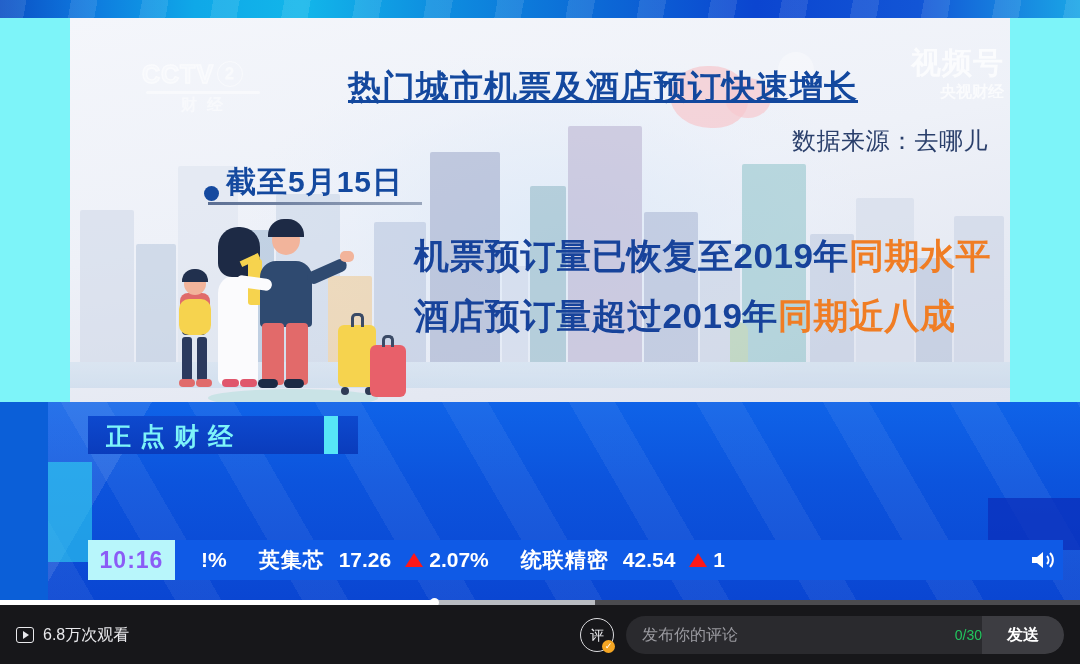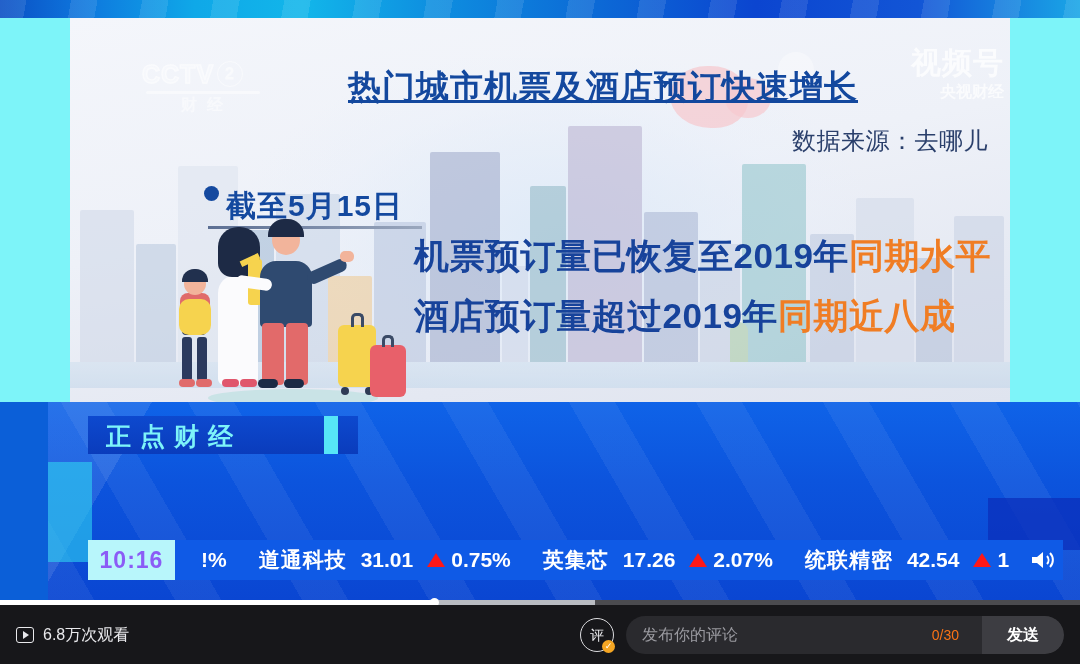--- a/index.html
+++ b/index.html
@@ -112,21 +112,21 @@
 
   
   #date-line { position:absolute; left: 134px; top: 146px; }
   #date-line .dot {
     position:absolute; left:0; top:22px; width:15px; height:15px;
     border-radius:50%; background:#14499f;
   }
   #date-line .txt {
     margin-left:22px;
     font: bold 30px/36px "Liberation Sans", sans-serif;
-    color:#14499f; letter-spacing:1px;margin-top:24px;
+    color:#14499f; letter-spacing:1px;
   }
   #date-line .rule {
     margin-left:4px; width:214px; height:3px; margin-top:2px;
     background: linear-gradient(90deg,#5c6f93,#9aa7bd);
   }
 
   
   .stmt { position:absolute; left: 344px; font: bold 35px/44px "Liberation Sans", sans-serif;
           color:#17439b; letter-spacing:.5px; white-space:nowrap; }
   #stmt1 { top: 216px; }
@@ -239,21 +239,21 @@
   }
   #comment-field{
     display:flex; align-items:center; width:438px; height:38px;
     background:#2a2a2e; border-radius:19px; overflow:hidden;
   }
   #comment-input{
     flex:1; background:transparent;border:none;outline:none; padding:0 16px;
     color:#d6d6da; font:16px/38px "Liberation Sans", sans-serif;
   }
   #comment-input::placeholder{color:#9a9aa0;}
-  #char-count{ color:#f97316; font:14px/38px "Liberation Sans", sans-serif; padding-right:23px; }
+  #char-count{ color:#22c55e; font:14px/38px "Liberation Sans", sans-serif; padding-right:0; }
   #send-btn{
     width:82px;height:38px;background:#3d3d42;color:#ffffff;
     font:bold 16px/38px "Liberation Sans", sans-serif; text-align:center;
     border:none; border-radius:0 19px 19px 0; cursor:pointer;
   }
 </style>
 </head>
 <body>
 
 <div id="app">
@@ -374,28 +374,20 @@
         <div class="label">正点财经</div>
         <div class="accent"></div>
       </div>
 
 
       <div id="ticker">
         <div id="clock">10:16</div>
         <div class="items">
           <div class="tk">
             <span class="pr">!%</span>
-          </div>
-          <div class="tk">
-            <span class="nm">道通科技</span>
-            <span class="pr">31.01</span>
-            <span class="up">
-              <i class="tri-up"></i>
-              <span>0.75%</span>
-            </span>
           </div>
           <div class="tk">
             <span class="nm">英集芯</span>
             <span class="pr">17.26</span>
             <span class="up">
               <i class="tri-up"></i>
               <span>2.07%</span>
             </span>
           </div>
           <div class="tk">

